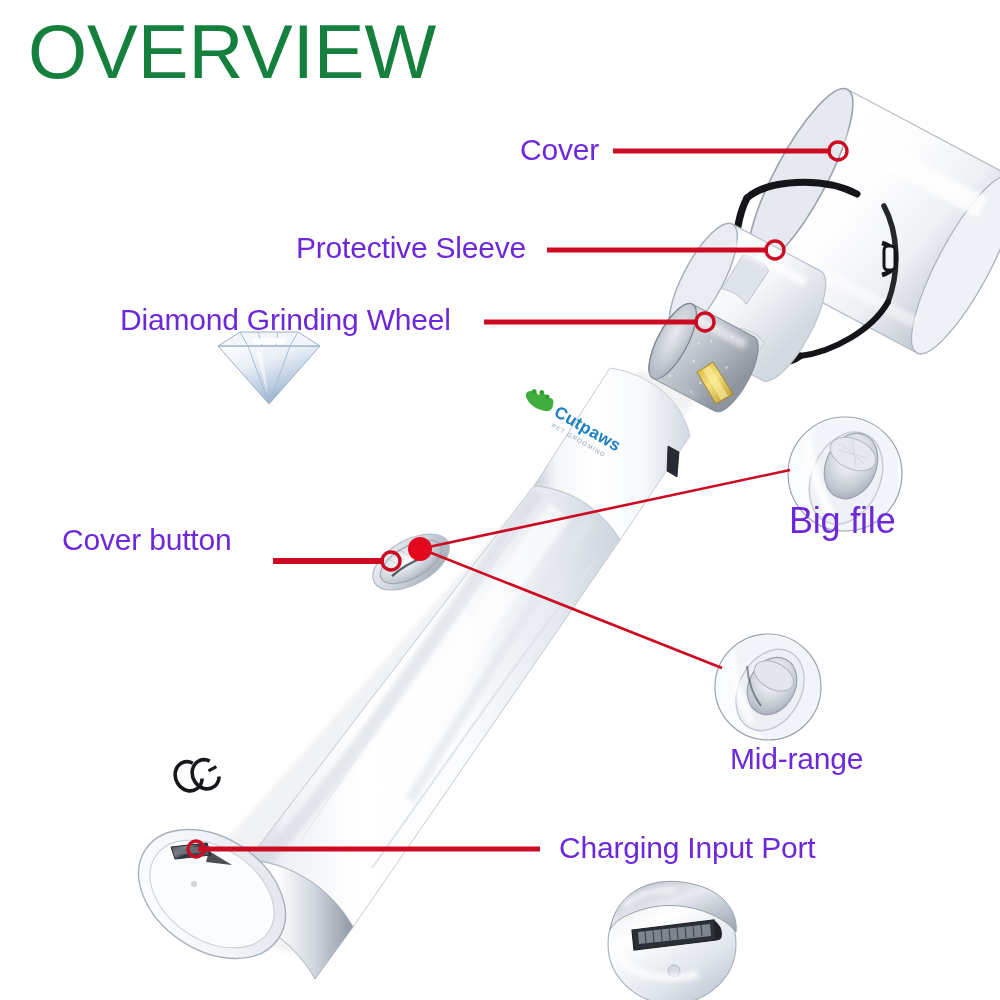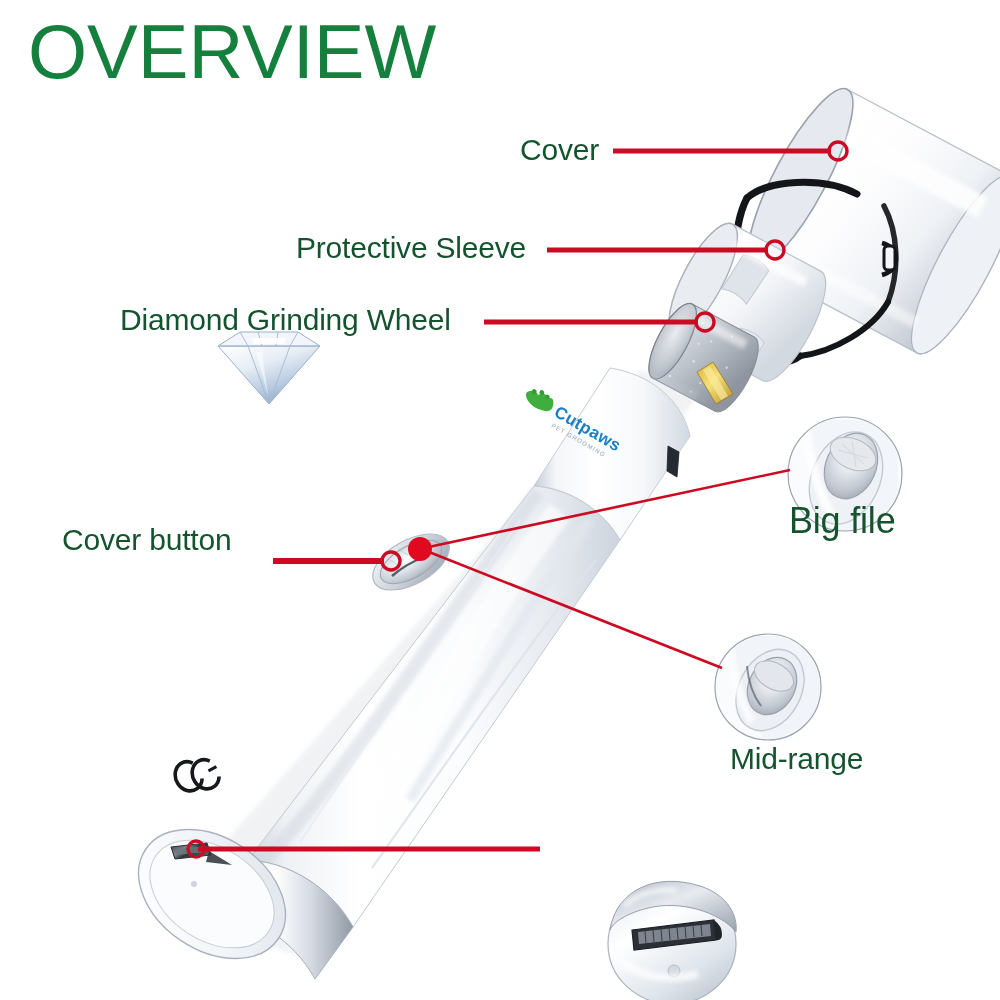--- a/index.html
+++ b/index.html
@@ -24,21 +24,21 @@
     left: 0;
     top: 0;
     width: 1000px;
     height: 1000px;
   }
   #art { z-index: 1; }
   #leaders { z-index: 3; }
   .label {
     position: absolute;
     z-index: 4;
-    color: #14532d;
+    color: #6d28d9;
     white-space: nowrap;
     line-height: 1.08;
     letter-spacing: -0.2px;
   }
   #page-title {
     position: absolute;
     left: 28px;
     top: 14px;
     z-index: 5;
     font-size: 76px;
@@ -409,14 +409,15 @@
   <div class="label lbl-sleeve">Protective Sleeve</div>
 
   <div class="label lbl-power">
     <span>Cover button</span>
   </div>
 
   <div class="label lbl-bigfile">Big file</div>
 
   <div class="label lbl-midrange">Mid-range</div>
 
+  <div class="label lbl-charging">Charging Input Port</div>
 
 </div>
 
 </body></html>

